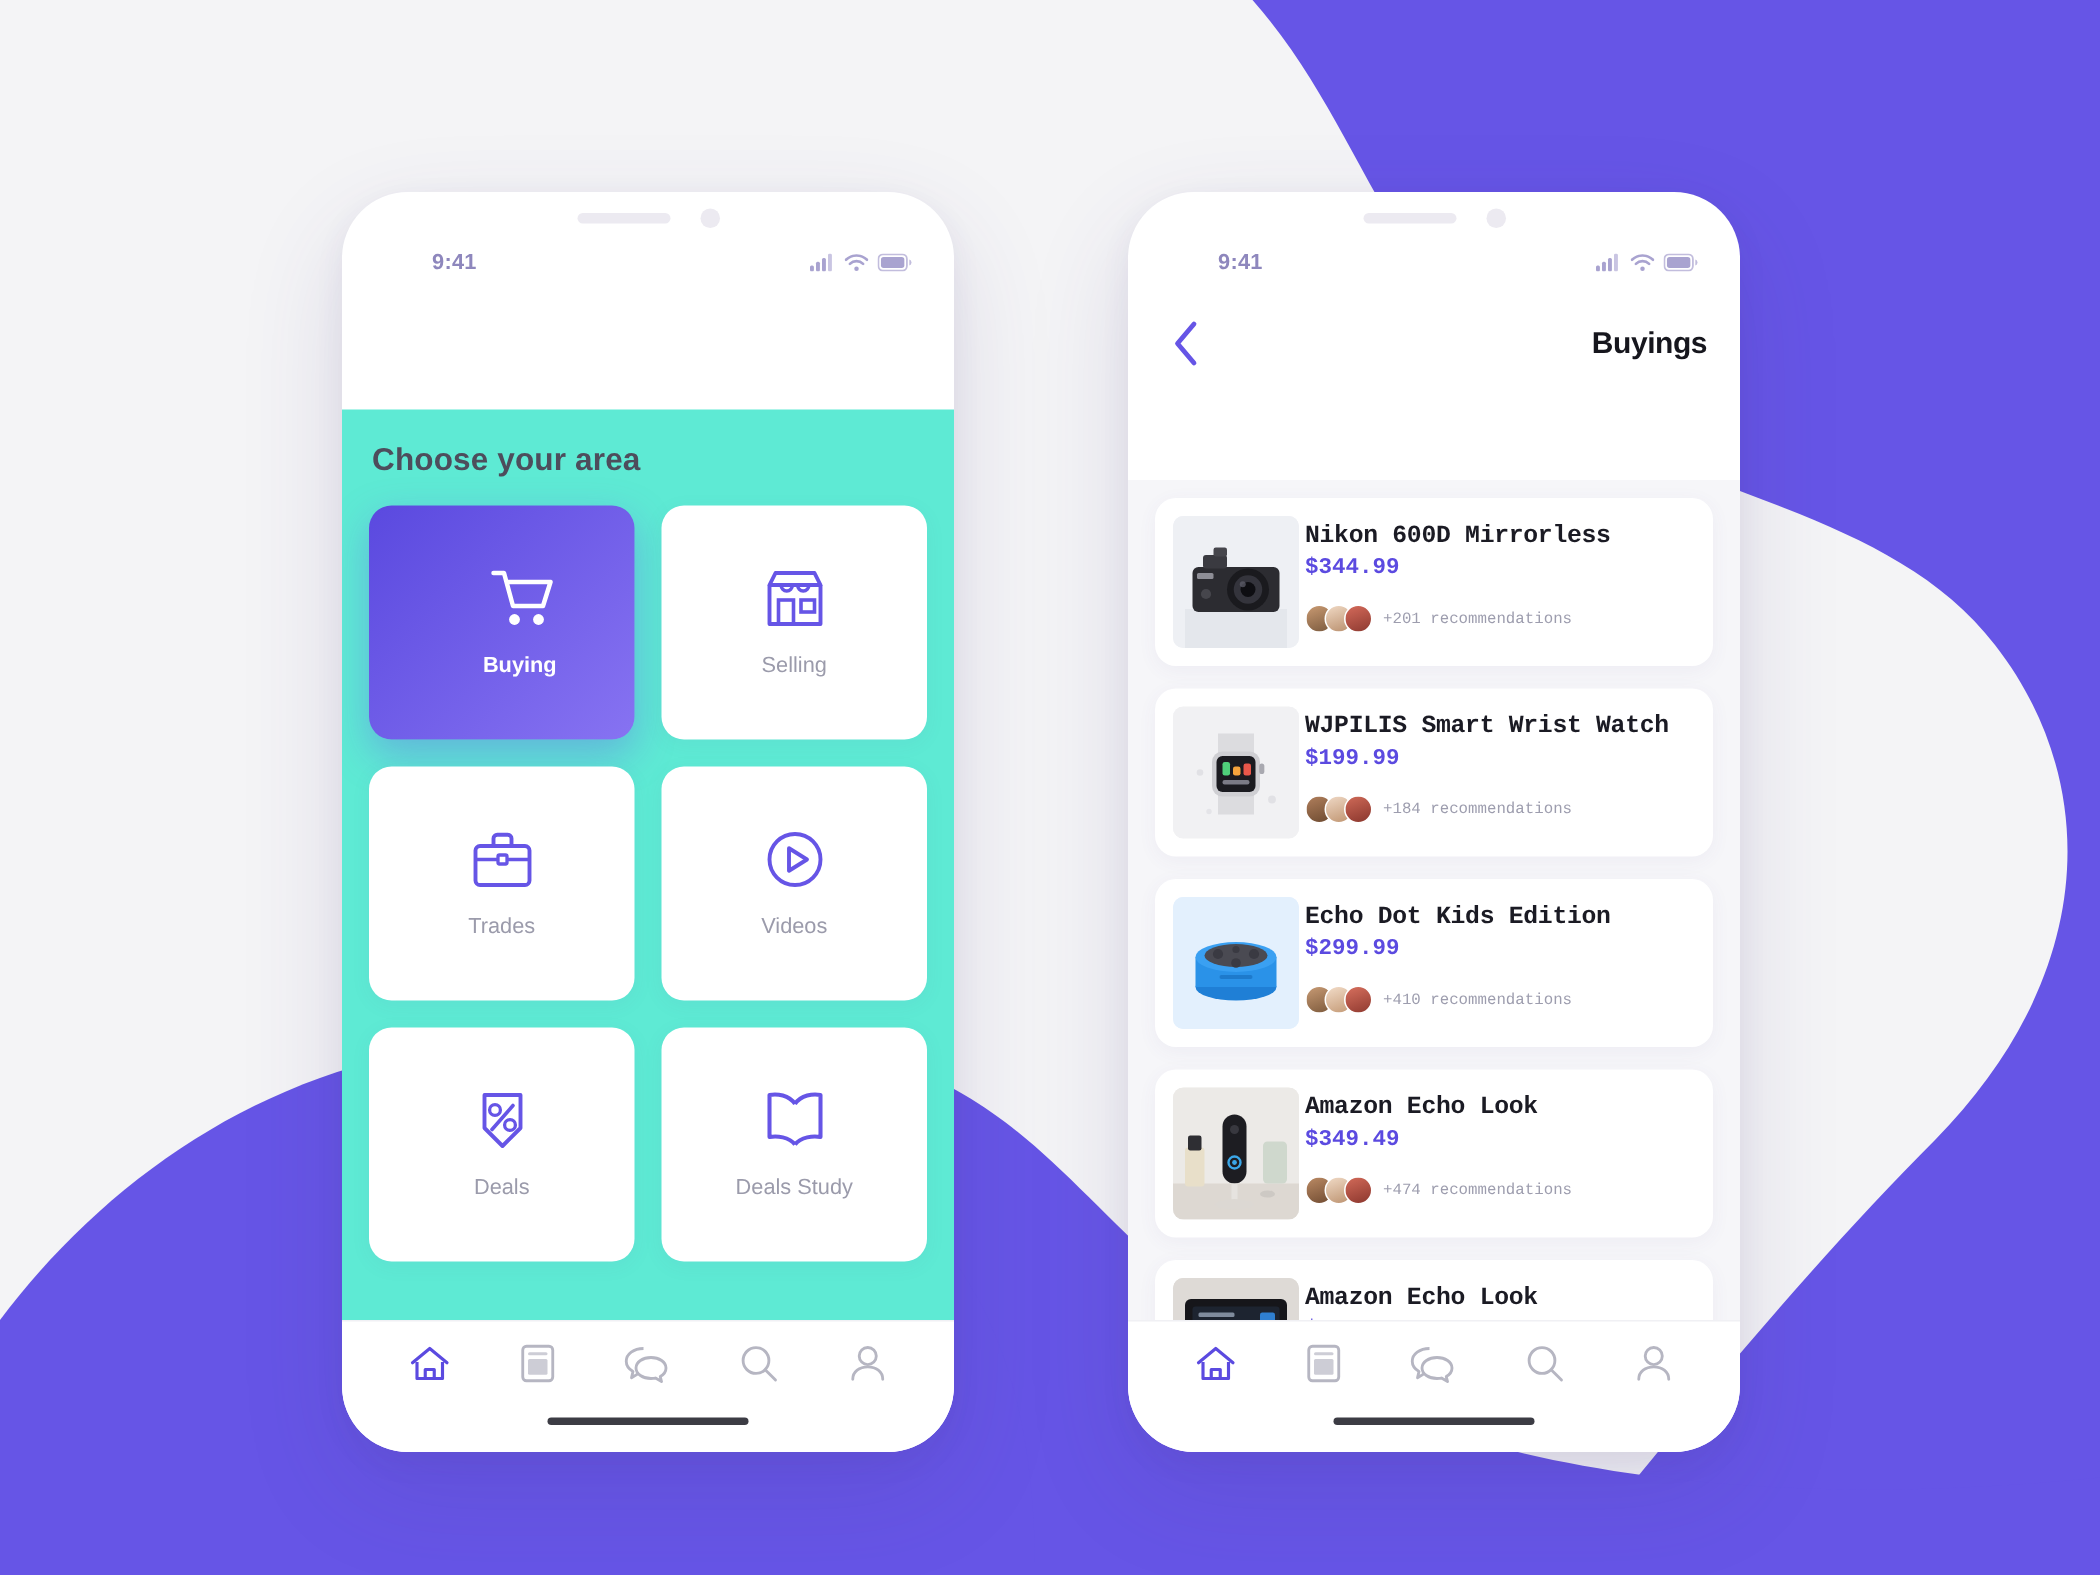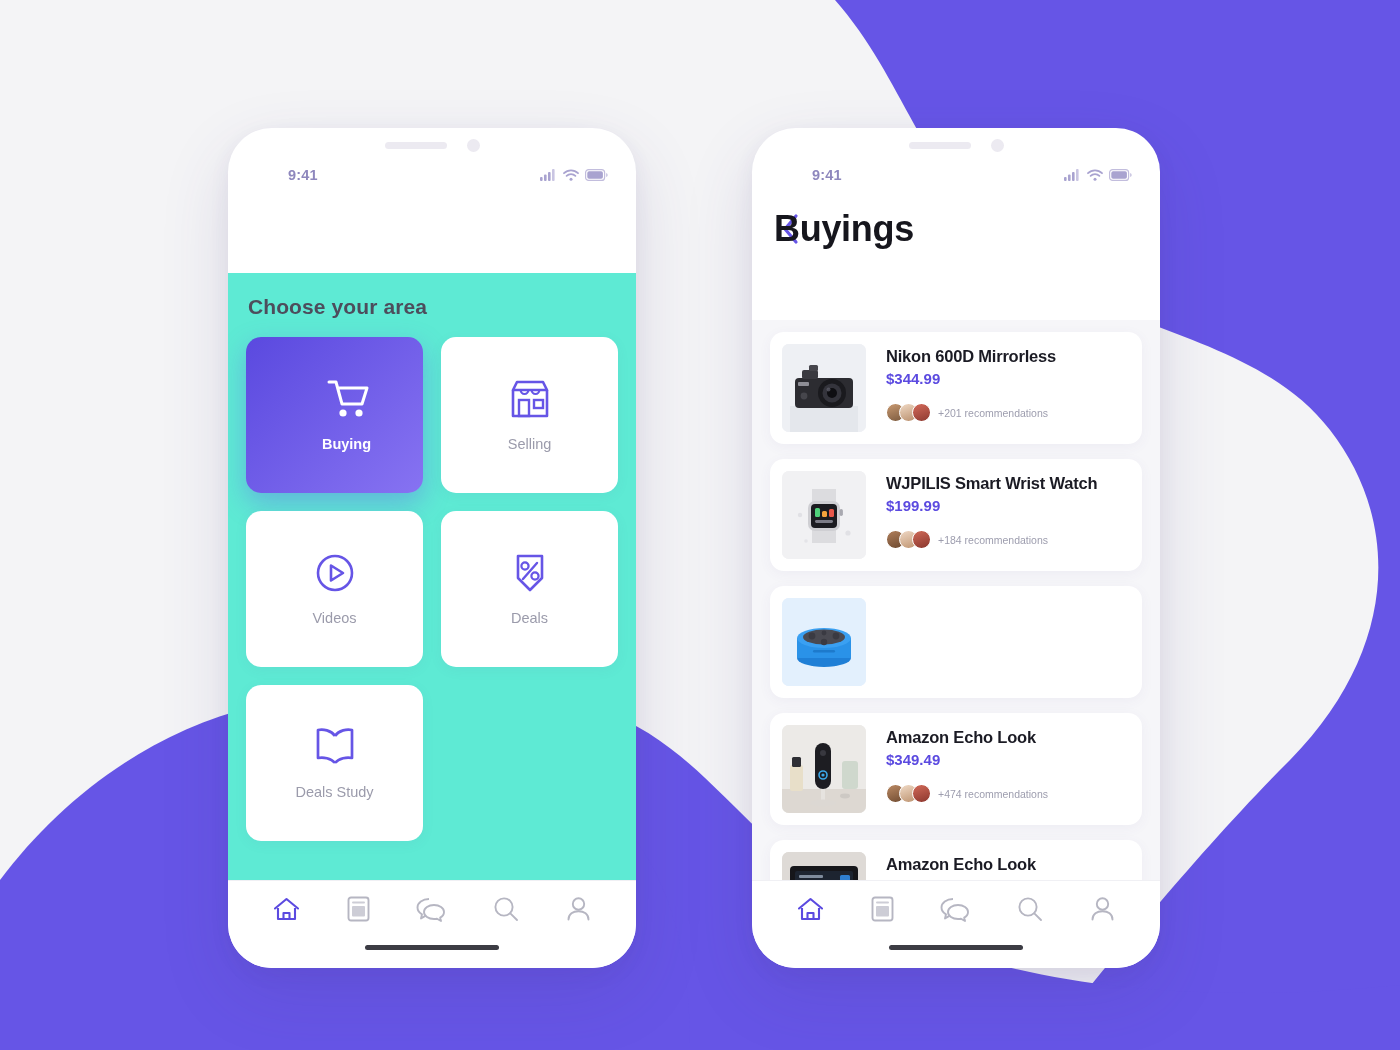--- a/index.html
+++ b/index.html
@@ -85,44 +85,45 @@
   .right-header {
     position: absolute; top: 60px; left: 0; right: 0; height: 132px;
     background: #fff; padding: 14px 22px 0 22px;
   }
   .title-row { display: flex; align-items: center; height: 54px; position: relative; }
   .back-btn {
     width: 34px; height: 34px; display: flex; align-items: center; justify-content: center;
     cursor: pointer;
   }
   .page-title {
-    position: absolute; left: 0; right: 0; text-align: left;
-    font-size: 36px; font-weight: bold; color: #16161d; letter-spacing: -.3px;
+    position: absolute; left: 0; right: 0; text-align: right;
+    font-size: 20px; font-weight: bold; color: #16161d; letter-spacing: -.3px;
   }
   .chips { display: flex; gap: 13px; margin-top: 11px; padding-left: 2px; }
   .chip {
     height: 38px; border-radius: 19px; padding: 0 22px;
     display: flex; align-items: center; justify-content: center;
     font-size: 15px; color: #a6a6b8; border: 1.3px solid #ececf3;
     background: #fff; white-space: nowrap; flex: 0 0 auto;
   }
   .chip.active {
     background: linear-gradient(100deg, #5b4ae0 0%, #8773f2 100%);
     color: #fff; font-weight: bold; border: none;
     box-shadow: 0 7px 17px rgba(102,85,230,0.32);
   }
   .list-area {
     position: absolute; top: 192px; left: 0; right: 0; bottom: 88px;
     background: #f6f6f9; padding: 12px 18px 0 18px; overflow: hidden;
   }
   .prod-card {
     background: #fff; border-radius: 14px; height: 112px;
     margin-bottom: 15px; padding: 12px;
-    display: flex; align-items: flex-start; gap: 20px;
+    display: flex; align-items: flex-start; gap: 4px;
     box-shadow: 0 3px 13px rgba(90,80,150,0.055);
+    font-family: Liberation Mono, monospace;
   }
   .thumb {
     width: 84px; height: 88px; border-radius: 7px; flex: 0 0 auto;
     overflow: hidden; position: relative;
   }
   .prod-info { padding-top: 3px; min-width: 0; }
   .prod-name { font-size: 16.5px; font-weight: bold; color: #1b1b24; letter-spacing: -.2px; white-space: nowrap; }
   .prod-price { font-size: 15px; font-weight: bold; color: #5b4ae0; margin-top: 4px; }
   .rec-row { display: flex; align-items: center; gap: 7px; margin-top: 16px; }
   .avatars { display: flex; }
@@ -218,20 +219,29 @@
           <svg width="48" height="42" viewBox="0 0 48 42">
             <path d="M7 12 L11 4 L37 4 L41 12 Z" stroke="#6655e6" stroke-width="2.6" fill="none" stroke-linejoin="round"></path>
             <path d="M7 12 L7 38 L41 38 L41 12" stroke="#6655e6" stroke-width="2.6" fill="none" stroke-linejoin="round"></path>
             <path d="M14.7 12 A3.8 4 0 0 0 22.3 12 M25.7 12 A3.8 4 0 0 0 33.3 12" stroke="#6655e6" stroke-width="2.2" fill="none"></path>
             <rect x="13" y="22" width="10" height="16" stroke="#6655e6" stroke-width="2.4" fill="none"></rect>
             <rect x="28" y="22" width="9" height="8" stroke="#6655e6" stroke-width="2.4" fill="none"></rect>
           </svg>
           <div class="tile-label">Selling</div>
         </div>
 
+        <div class="tile">
+          <svg width="48" height="42" viewBox="0 0 48 42">
+            <rect x="6" y="12" width="36" height="26" rx="3" stroke="#6655e6" stroke-width="2.6" fill="none"></rect>
+            <path d="M18 12 L18 7 A2.5 2.5 0 0 1 20.5 4.5 L27.5 4.5 A2.5 2.5 0 0 1 30 7 L30 12" stroke="#6655e6" stroke-width="2.6" fill="none"></path>
+            <path d="M6 21 L42 21" stroke="#6655e6" stroke-width="2.4"></path>
+            <rect x="21" y="18" width="6" height="6" rx="1" stroke="#6655e6" stroke-width="2.2" fill="#fff"></rect>
+          </svg>
+          <div class="tile-label">Trades</div>
+        </div>
 
         <div class="tile">
           <svg width="48" height="42" viewBox="0 0 48 42">
             <circle cx="24" cy="21" r="17" stroke="#6655e6" stroke-width="2.6" fill="none"></circle>
             <path d="M20 13.5 L32 21 L20 28.5 Z" stroke="#6655e6" stroke-width="2.6" fill="none" stroke-linejoin="round"></path>
           </svg>
           <div class="tile-label">Videos</div>
         </div>
 
         <div class="tile">
@@ -406,20 +416,32 @@
             <rect x="15" y="40" width="54" height="20" fill="#2a92e8"></rect>
             <ellipse cx="42" cy="40" rx="27" ry="10" fill="#3aa0f2"></ellipse>
             <ellipse cx="42" cy="39" rx="21" ry="7.6" fill="#4a4a52"></ellipse>
             <circle cx="30" cy="38" r="3.4" fill="#3a3a42"></circle>
             <circle cx="54" cy="38" r="3.4" fill="#3a3a42"></circle>
             <circle cx="42" cy="35" r="2.4" fill="#3a3a42"></circle>
             <circle cx="42" cy="44" r="3.2" fill="#3a3a42"></circle>
             <rect x="31" y="52" width="22" height="2.6" rx="1.3" fill="#1a74c4" opacity="0.8"></rect>
           </svg>
         </div>
+        <div class="prod-info">
+          <div class="prod-name">Echo Dot Kids Edition</div>
+          <div class="prod-price">$299.99</div>
+          <div class="rec-row">
+            <div class="avatars">
+              <div class="avatar" style="background:linear-gradient(160deg,#c79a74,#7d5a3c)"></div>
+              <div class="avatar" style="background:linear-gradient(160deg,#f2dcc8,#c49a76)"></div>
+              <div class="avatar" style="background:linear-gradient(160deg,#d7705e,#903a30)"></div>
+            </div>
+            <div class="rec-text">+410 recommendations</div>
+          </div>
+        </div>
       </div>
 
       <div class="prod-card">
         <div class="thumb" style="background:#eceae7">
           <svg width="84" height="88" viewBox="0 0 84 88">
             <rect width="84" height="88" fill="#eceae7"></rect>
             <rect x="0" y="64" width="84" height="24" fill="#ddd8d2"></rect>
             <rect x="60" y="36" width="16" height="28" rx="3" fill="#cfd8cd"></rect>
             <rect x="8" y="40" width="13" height="26" rx="2" fill="#e8dfc9"></rect>
             <rect x="10" y="32" width="9" height="10" rx="1.5" fill="#2e2e33"></rect>

